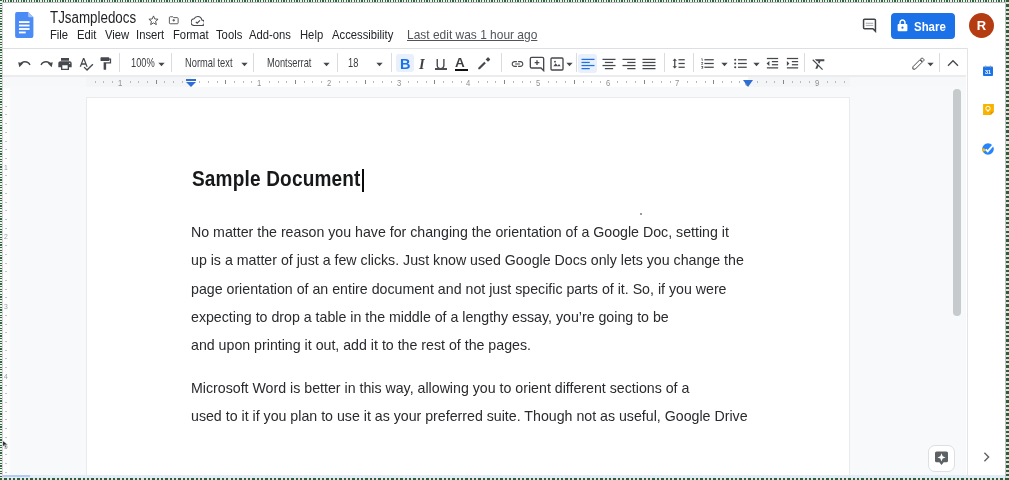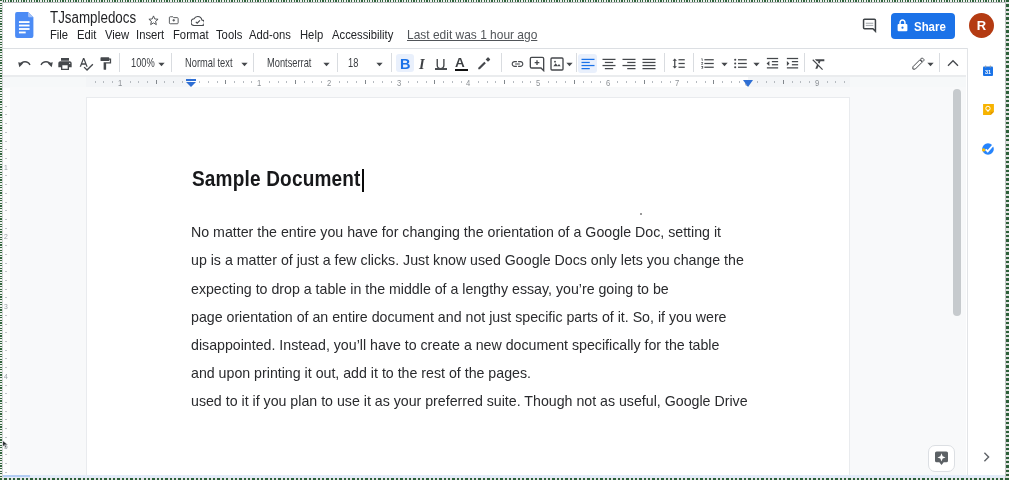--- a/index.html
+++ b/index.html
@@ -206,26 +206,26 @@
     <div class="abs" style="left:840.9375px;top:3.8px;width:1px;height:2px;background:#b6bbc0;"></div>
   </div>
 
   <div class="abs" id="vruler" style="left:3px;top:88px;width:6.5px;height:392px;background:#fdfdfe;"></div>
 
   <div class="abs heading sx">Sample Document</div>
   <div class="abs" style="left:361.5px;top:169px;width:2px;height:23px;background:#0a0a0a;"></div>
   <div class="abs" style="left:640px;top:213px;width:2px;height:2px;background:#9b9b9b;"></div>
 
   <div class="abs bodytext">
-    <div>No matter the entire you have for changing the orientation of a Google Doc, setting it</div>
+    <div>No matter the reason you have for changing the orientation of a Google Doc, setting it</div>
     <div>up is a matter of just a few clicks. Just know used Google Docs only lets you change the</div>
+    <div>page orientation of an entire document and not just specific parts of it. So, if you were</div>
     <div>expecting to drop a table in the middle of a lengthy essay, you’re going to be</div>
-    <div>page orientation of an entire document and not just specific parts of it. So, if you were</div>
-    <div>disappointed. Instead, you’ll have to create a new document specifically for the table</div>
     <div>and upon printing it out, add it to the rest of the pages.</div>
+    <div class="p2">Microsoft Word is better in this way, allowing you to orient different sections of a</div>
     <div>used to it if you plan to use it as your preferred suite. Though not as useful, Google Drive</div>
   </div>
 
   <div class="abs scrollbar"></div>
   <div class="abs sidebar"></div>
   <div class="abs" id="sideicons">
     <div class="abs" style="left:981.5px;top:64.5px;">
       <svg width="12" height="12" viewBox="0 0 24 24" fill="none">
         <rect x="2" y="3" width="20" height="19" rx="2" fill="#1a73e8"></rect>
     <rect x="6" y="1" width="2.6" height="4" rx="1" fill="#9aa0a6"></rect>

